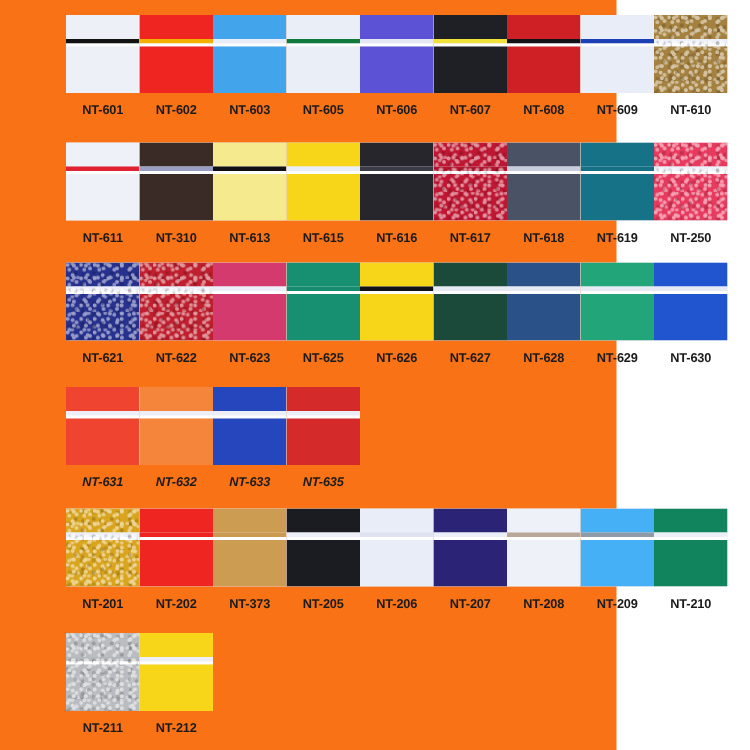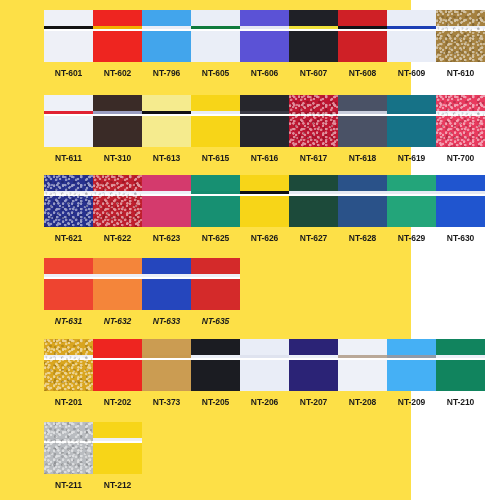--- a/index.html
+++ b/index.html
@@ -11,21 +11,21 @@
   body {
     width: 500px;
     height: 500px;
     font-family: "Liberation Sans", sans-serif;
     overflow: hidden;
   }
   #sheet {
     position: relative;
     width: 411px;
     height: 500px;
-    background: #fde047;
+    background: #f97316;
     box-sizing: border-box;
   }
   .row {
     position: absolute;
     left: 44px;
     display: flex;
     flex-direction: row;
     align-items: flex-start;
   }
   .cell {
@@ -123,21 +123,21 @@
         </div>
         <div class="label">NT-602</div>
       </div>
       <div class="cell">
         <div class="swatch">
           <div class="band-top" style="background: rgb(66, 165, 236);"></div>
           <div class="stripe" style="background: rgb(233, 237, 247);"></div>
           <div class="gap"></div>
           <div class="band-bot" style="background: rgb(66, 165, 236);"></div>
         </div>
-        <div class="label">NT-796</div>
+        <div class="label">NT-603</div>
       </div>
       <div class="cell">
         <div class="swatch">
           <div class="band-top" style="background: rgb(234, 238, 247);"></div>
           <div class="stripe" style="background: rgb(15, 122, 60);"></div>
           <div class="gap"></div>
           <div class="band-bot" style="background: rgb(234, 238, 247);"></div>
         </div>
         <div class="label">NT-605</div>
       </div>
@@ -263,21 +263,21 @@
         <div class="label">NT-619</div>
       </div>
       <div class="cell">
         <div class="swatch">
           <div class="band-top" style="background: rgb(232, 58, 94);"></div>
           <div class="stripe" style="background: rgb(236, 239, 247);"></div>
           <div class="gap"></div>
           <div class="band-bot" style="background: rgb(232, 58, 94);"></div>
           <div class="glitter"></div>
         </div>
-        <div class="label">NT-700</div>
+        <div class="label">NT-250</div>
       </div>
     </div>
     <div class="row" style="top: 175px;">
       <div class="cell">
         <div class="swatch">
           <div class="band-top" style="background: rgb(39, 49, 142);"></div>
           <div class="stripe" style="background: rgb(236, 239, 247);"></div>
           <div class="gap"></div>
           <div class="band-bot" style="background: rgb(39, 49, 142);"></div>
           <div class="glitter"></div>

